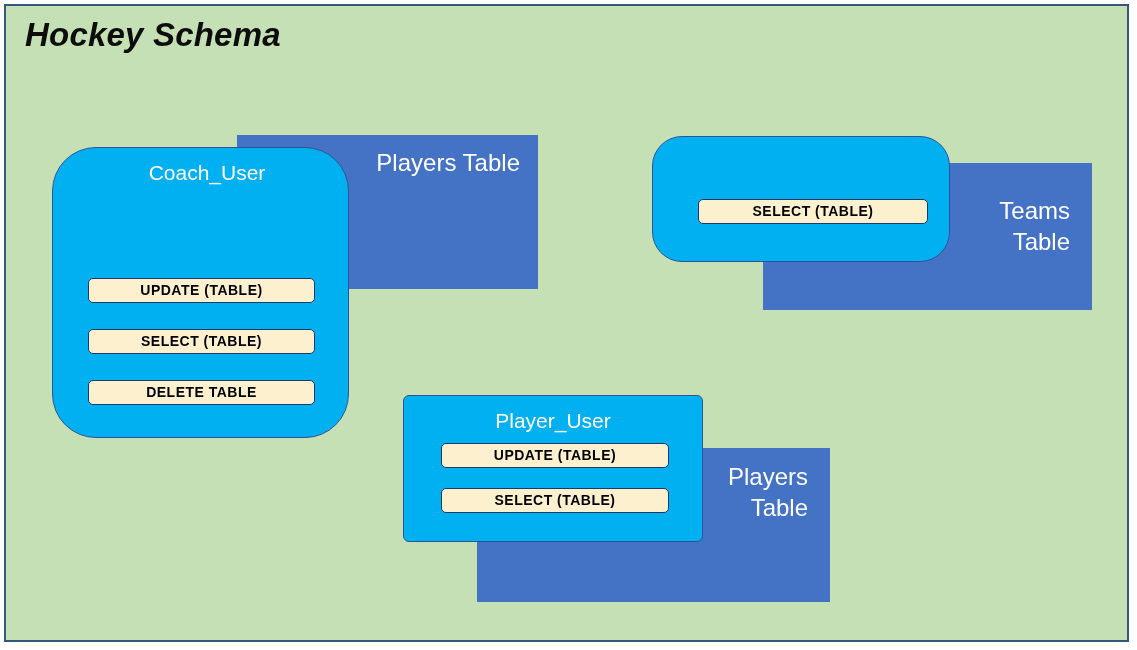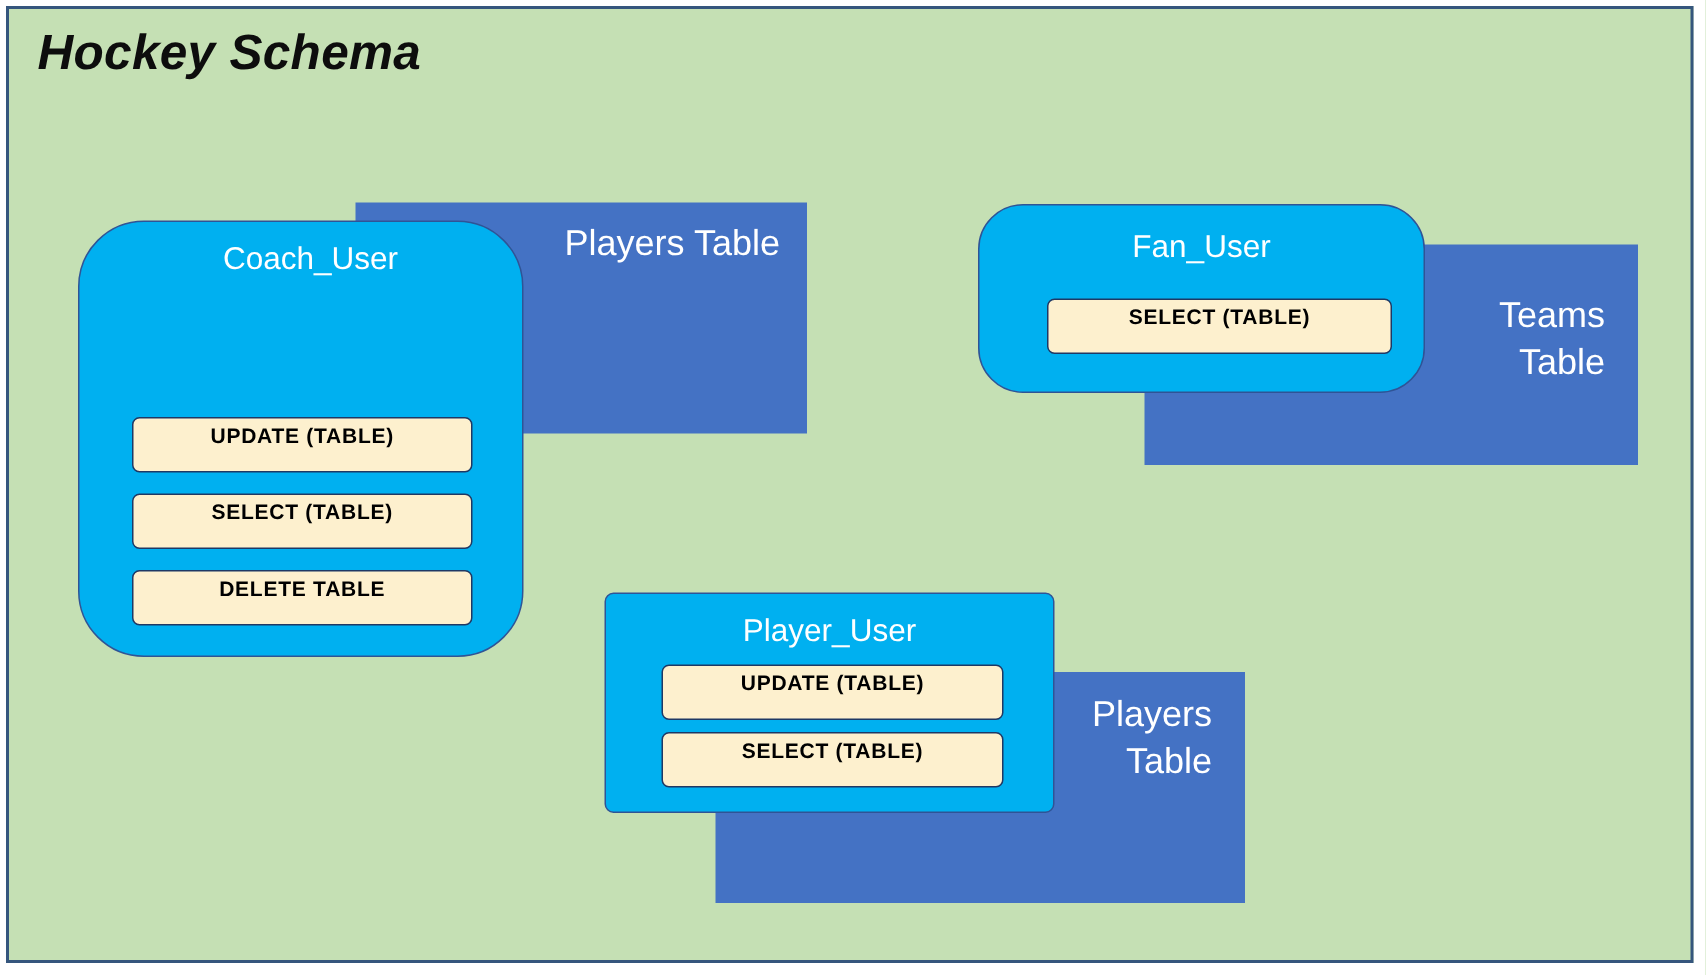--- a/index.html
+++ b/index.html
@@ -74,21 +74,21 @@
   }
   #coach-box { left: 52px; top: 147px; width: 297px; height: 291px; border-radius: 44px; }
   #coach-box .user-title { top: 13px; margin-left: 13px; }
   #fan-box { left: 652px; top: 136px; width: 298px; height: 126px; border-radius: 30px; }
   #fan-box .user-title { top: 16px; }
   #player-box { left: 403px; top: 395px; width: 300px; height: 147px; border-radius: 6px; }
   #player-box .user-title { top: 13px; }
 
   .perm {
     position: absolute;
-    height: 37px;
+    height: 25px;
     background: var(--permission-fill, #fdf0ce);
     border: 1px solid var(--permission-border, #1f3864);
     border-radius: 5px;
     box-sizing: border-box;
     font-size: 14px;
     font-weight: bold;
     letter-spacing: 0.5px;
     color: #000000;
     text-align: center;
     line-height: 23px;
@@ -132,21 +132,20 @@
 </div>
 
 <div class="user-box" id="coach-box">
   <div class="user-title">Coach_User</div>
   <div class="perm" id="coach-perm-1">UPDATE (TABLE)</div>
   <div class="perm" id="coach-perm-2">SELECT (TABLE)</div>
   <div class="perm" id="coach-perm-3">DELETE TABLE</div>
 </div>
 
 <div class="user-box" id="fan-box">
-  <div class="user-title">Fan_User</div>
   <div class="perm" id="fan-perm-0">SELECT (TABLE)</div>
 </div>
 
 <div class="user-box" id="player-box">
   <div class="user-title">Player_User</div>
   <div class="perm" id="player-perm-0">UPDATE (TABLE)</div>
   <div class="perm" id="player-perm-1">SELECT (TABLE)</div>
 </div>
 
 </body></html>

